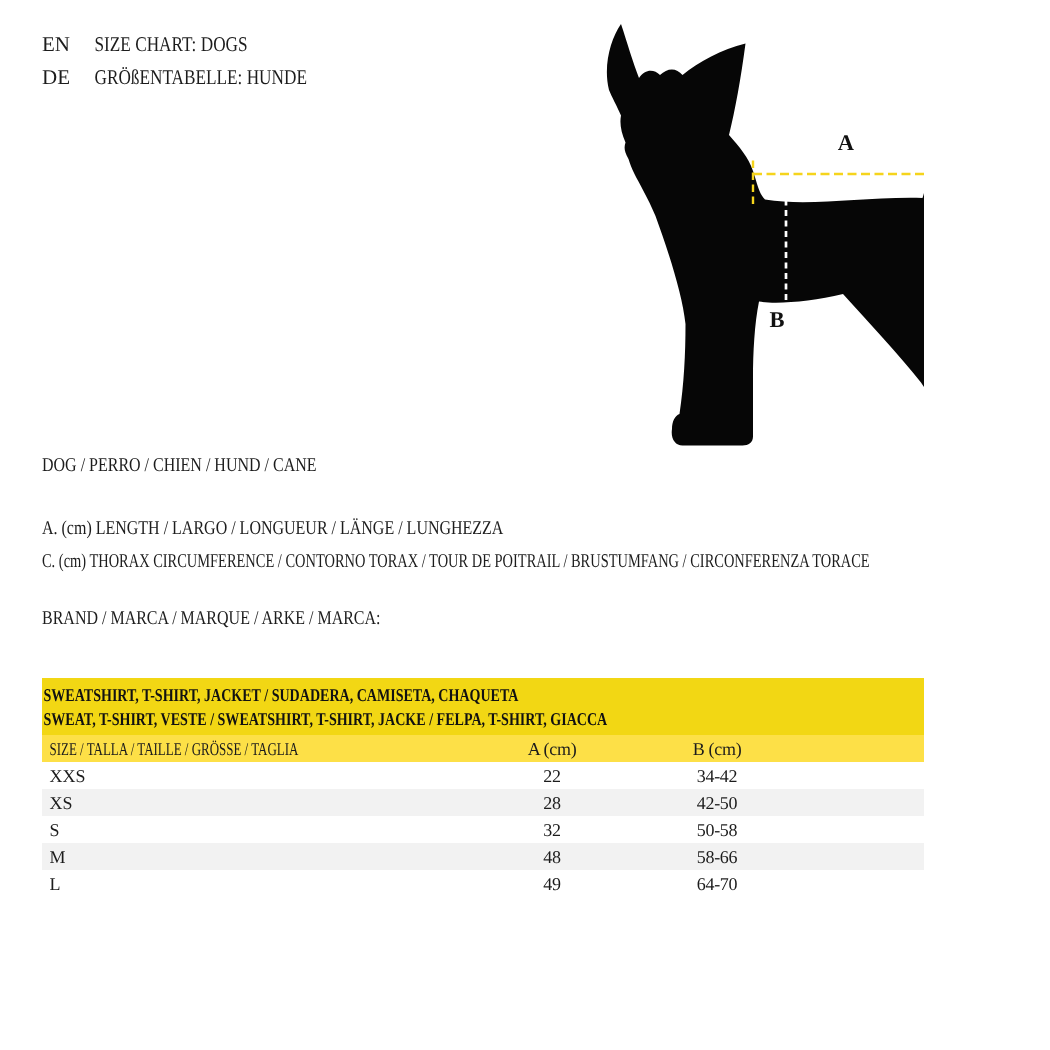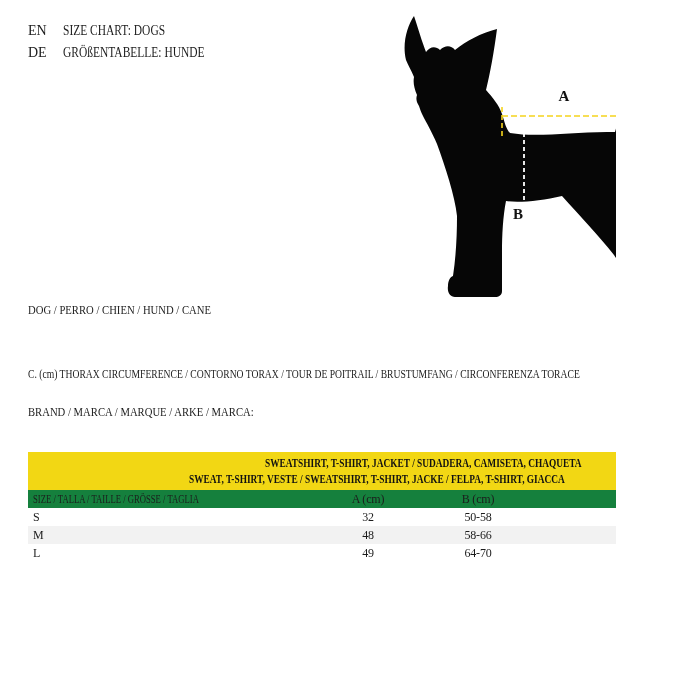--- a/index.html
+++ b/index.html
@@ -28,23 +28,23 @@
 
   
   .textline{position:absolute;left:28px;font-size:13px;white-space:nowrap;}
   .animal-line{top:280px;margin-top:22px;}
   .meas-a-line{top:344px;}
   .meas-c-line{top:366px;}
   .brand-line{top:404px;}
 
   
   .size-table{position:absolute;left:28px;top:452px;width:643px;}
-  .tbl-header{background:#F2D714;padding:3px 0 3px 21px;height:32px;text-align:right;}
+  .tbl-header{background:#F2D714;padding:3px 0 3px 1px;height:32px;}
   .tbl-header .hline{display:block;font-size:12px;font-weight:bold;line-height:16px;color:#111;}
-  .tbl-colrow{background:#15803d;height:18px;line-height:18px;position:relative;font-size:12px;}
+  .tbl-colrow{background:#fde047;height:18px;line-height:18px;position:relative;font-size:12px;}
   .trow{position:relative;height:18px;line-height:18px;font-size:12px;}
   .trow:nth-child(even){background:#F2F2F2;}
   .cell-size{position:absolute;left:5px;}
   .cell-a{position:absolute;left:340px;transform:translateX(-50%);letter-spacing:-0.2px;}
   .cell-b{position:absolute;left:450px;transform:translateX(-50%);letter-spacing:-0.2px;}
 </style>
 </head>
 <body>
 
 <div class="page">
@@ -104,38 +104,51 @@
       <line x1="112" y1="116" x2="230" y2="116" stroke="#F5D41C" stroke-width="1.6" stroke-dasharray="6,3"></line>
       <line x1="134" y1="133" x2="134" y2="202" stroke="#FFFFFF" stroke-width="1.8" stroke-dasharray="4,3"></line>
     </svg>
     <div class="dim-label a">A</div>
     <div class="dim-label b">B</div>
   </div>
 
   <div class="textline animal-line">
     <span class="cx sx82">DOG / PERRO / CHIEN / HUND / CANE</span>
   </div>
+  <div class="textline meas-a-line">
+    <span class="cx sx82">A. (cm) LENGTH / LARGO / LONGUEUR / LÄNGE / LUNGHEZZA</span>
+  </div>
   <div class="textline meas-c-line">
     <span class="cx sx74">C. (cm) THORAX CIRCUMFERENCE / CONTORNO TORAX / TOUR DE POITRAIL / BRUSTUMFANG / CIRCONFERENZA TORACE</span>
   </div>
   <div class="textline brand-line">
     <span class="cx sx82">BRAND / MARCA / MARQUE / ARKE / MARCA:</span>
   </div>
 
   <div class="size-table">
     <div class="tbl-header">
       <span class="hline"><span class="cx sx78">SWEATSHIRT, T-SHIRT, JACKET / SUDADERA, CAMISETA, CHAQUETA</span></span>
       <span class="hline"><span class="cx sx78">SWEAT, T-SHIRT, VESTE / SWEATSHIRT, T-SHIRT, JACKE / FELPA, T-SHIRT, GIACCA</span></span>
     </div>
     <div class="tbl-colrow">
       <span class="cell-size"><span class="cx sx72">SIZE / TALLA / TAILLE / GRÖSSE / TAGLIA</span></span>
       <span class="cell-a">A (cm)</span>
       <span class="cell-b">B (cm)</span>
     </div>
     <div>
+      <div class="trow">
+        <span class="cell-size">XXS</span>
+        <span class="cell-a">22</span>
+        <span class="cell-b">34-42</span>
+      </div>
+      <div class="trow">
+        <span class="cell-size">XS</span>
+        <span class="cell-a">28</span>
+        <span class="cell-b">42-50</span>
+      </div>
       <div class="trow">
         <span class="cell-size">S</span>
         <span class="cell-a">32</span>
         <span class="cell-b">50-58</span>
       </div>
       <div class="trow">
         <span class="cell-size">M</span>
         <span class="cell-a">48</span>
         <span class="cell-b">58-66</span>
       </div>

